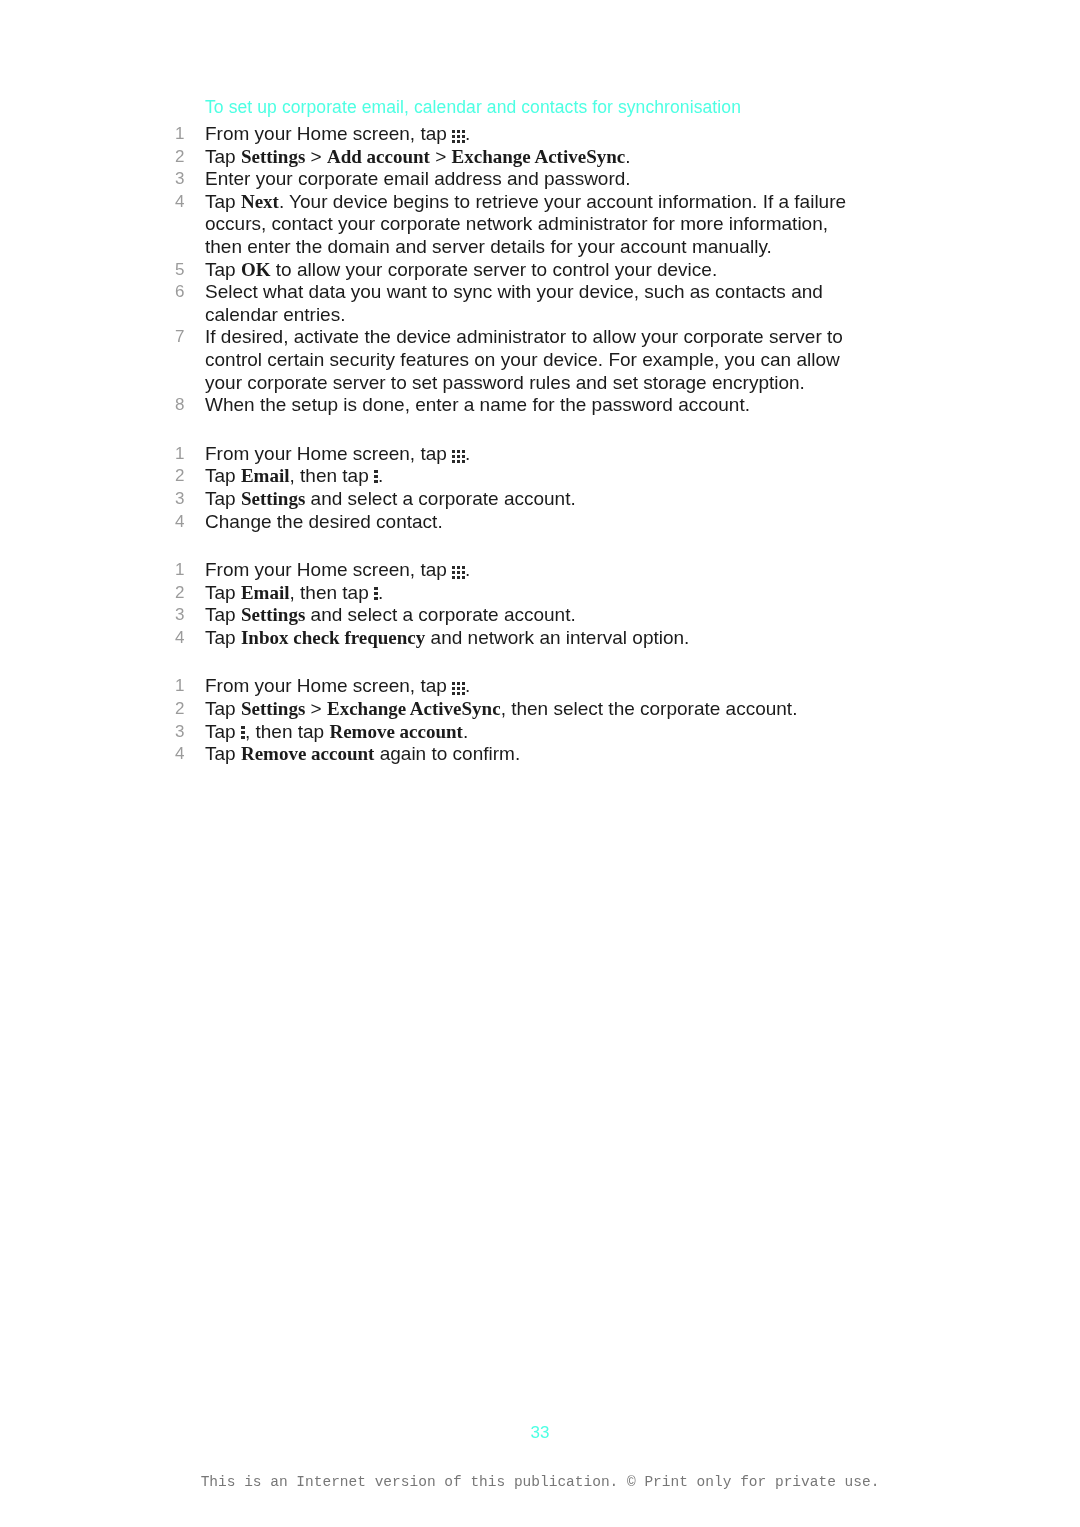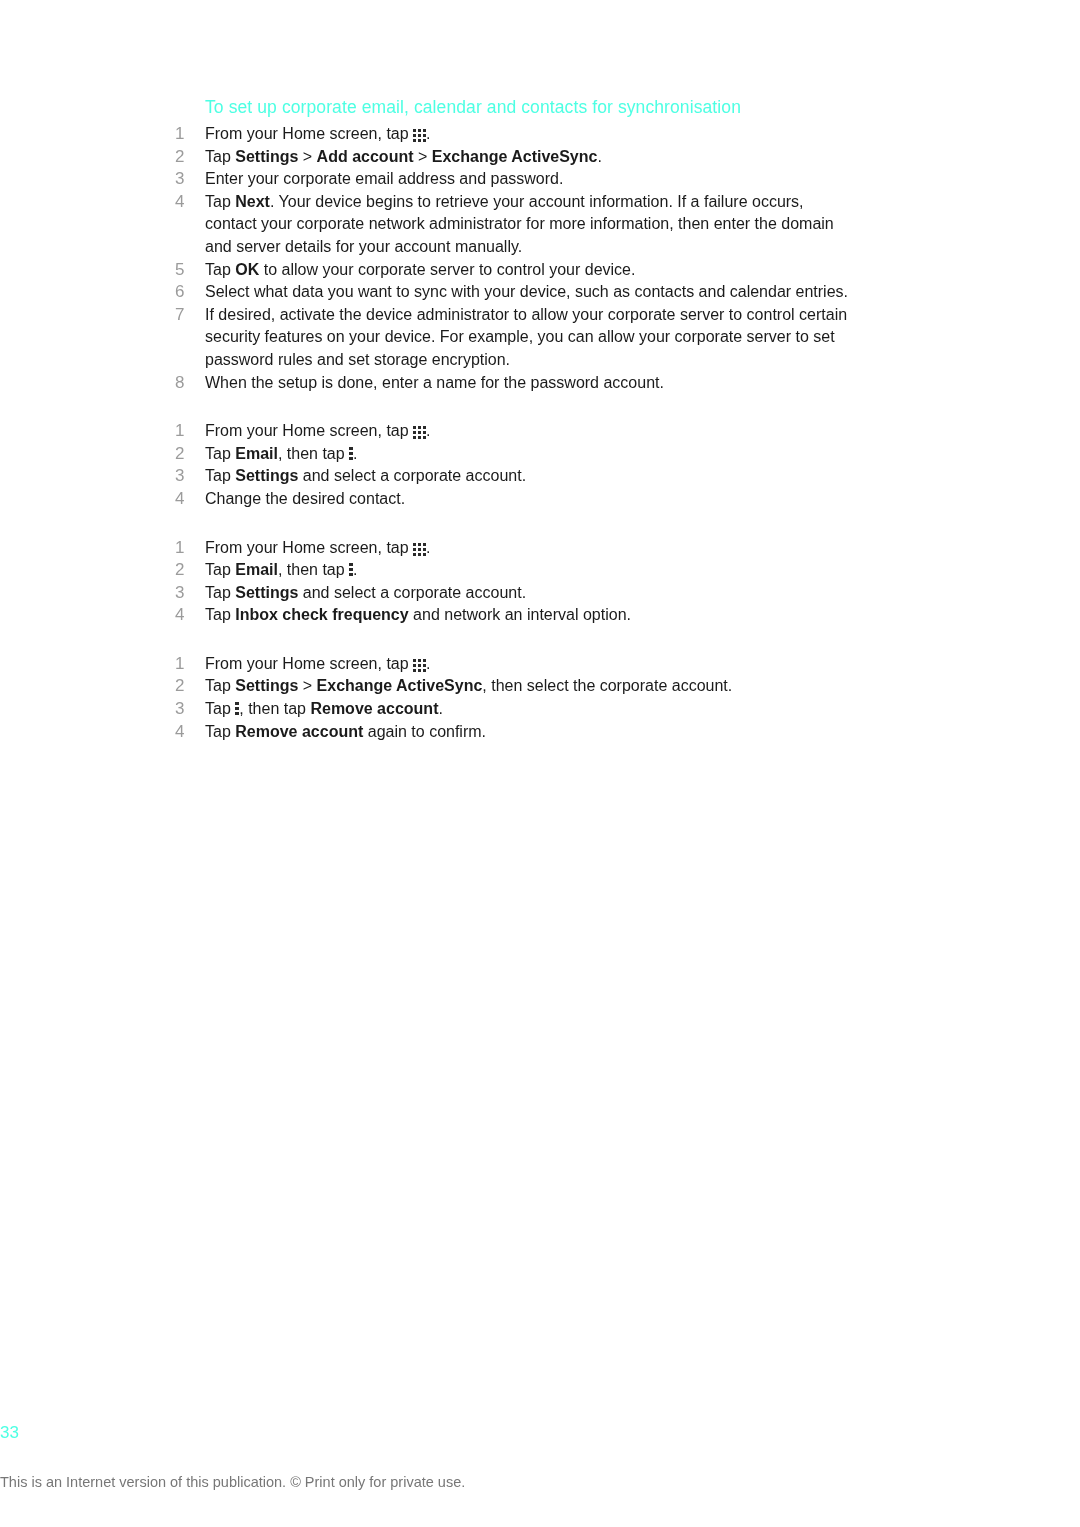--- a/index.html
+++ b/index.html
@@ -52,39 +52,40 @@
   .steps {
     list-style: none;
     margin: 0;
     padding: 0;
     counter-reset: stepcount;
   }
   .step {
     position: relative;
     counter-increment: stepcount;
     padding-left: 30px;
-    font-size: 16px;
+    font-size: 19px;
     line-height: 22.6px;
     color: #1b1b1b;
     margin: 0;
   }
   .step::before {
     content: counter(stepcount);
     position: absolute;
     left: 0;
     top: 0;
     width: 18px;
     text-align: left;
     color: #9b9b9b;
     font-size: 17px;
     line-height: 22.6px;
   }
   .step b,
   .step strong {
     font-weight: bold;
+    font-family: Liberation Serif, serif;
   }
 
   
   .icon {
     display: inline-block;
     vertical-align: -1px;
     position: relative;
   }
   
   .icon-grid {
@@ -124,32 +125,35 @@
   .icon-dots i:nth-child(1){ top:1px; }
   .icon-dots i:nth-child(2){ top:6px; }
   .icon-dots i:nth-child(3){ top:11px; }
 
   
   .page-number {
     position: absolute;
     left: 0;
     right: 0;
     top: 1423px;
+    text-align: center;
     color: #4DFFE3;
     font-size: 17px;
     line-height: 20px;
   }
   .footer-note {
     position: absolute;
     left: 0;
     right: 0;
     top: 1473px;
+    text-align: center;
     color: #777777;
     font-size: 14.5px;
     line-height: 18px;
+    font-family: Liberation Mono, monospace;
   }
 </style>
 </head>
 <body>
 
 <div class="page">
 
   <div class="content">
       <section class="section">
         <h2 class="section-heading">To set up corporate email, calendar and contacts for synchronisation</h2>

